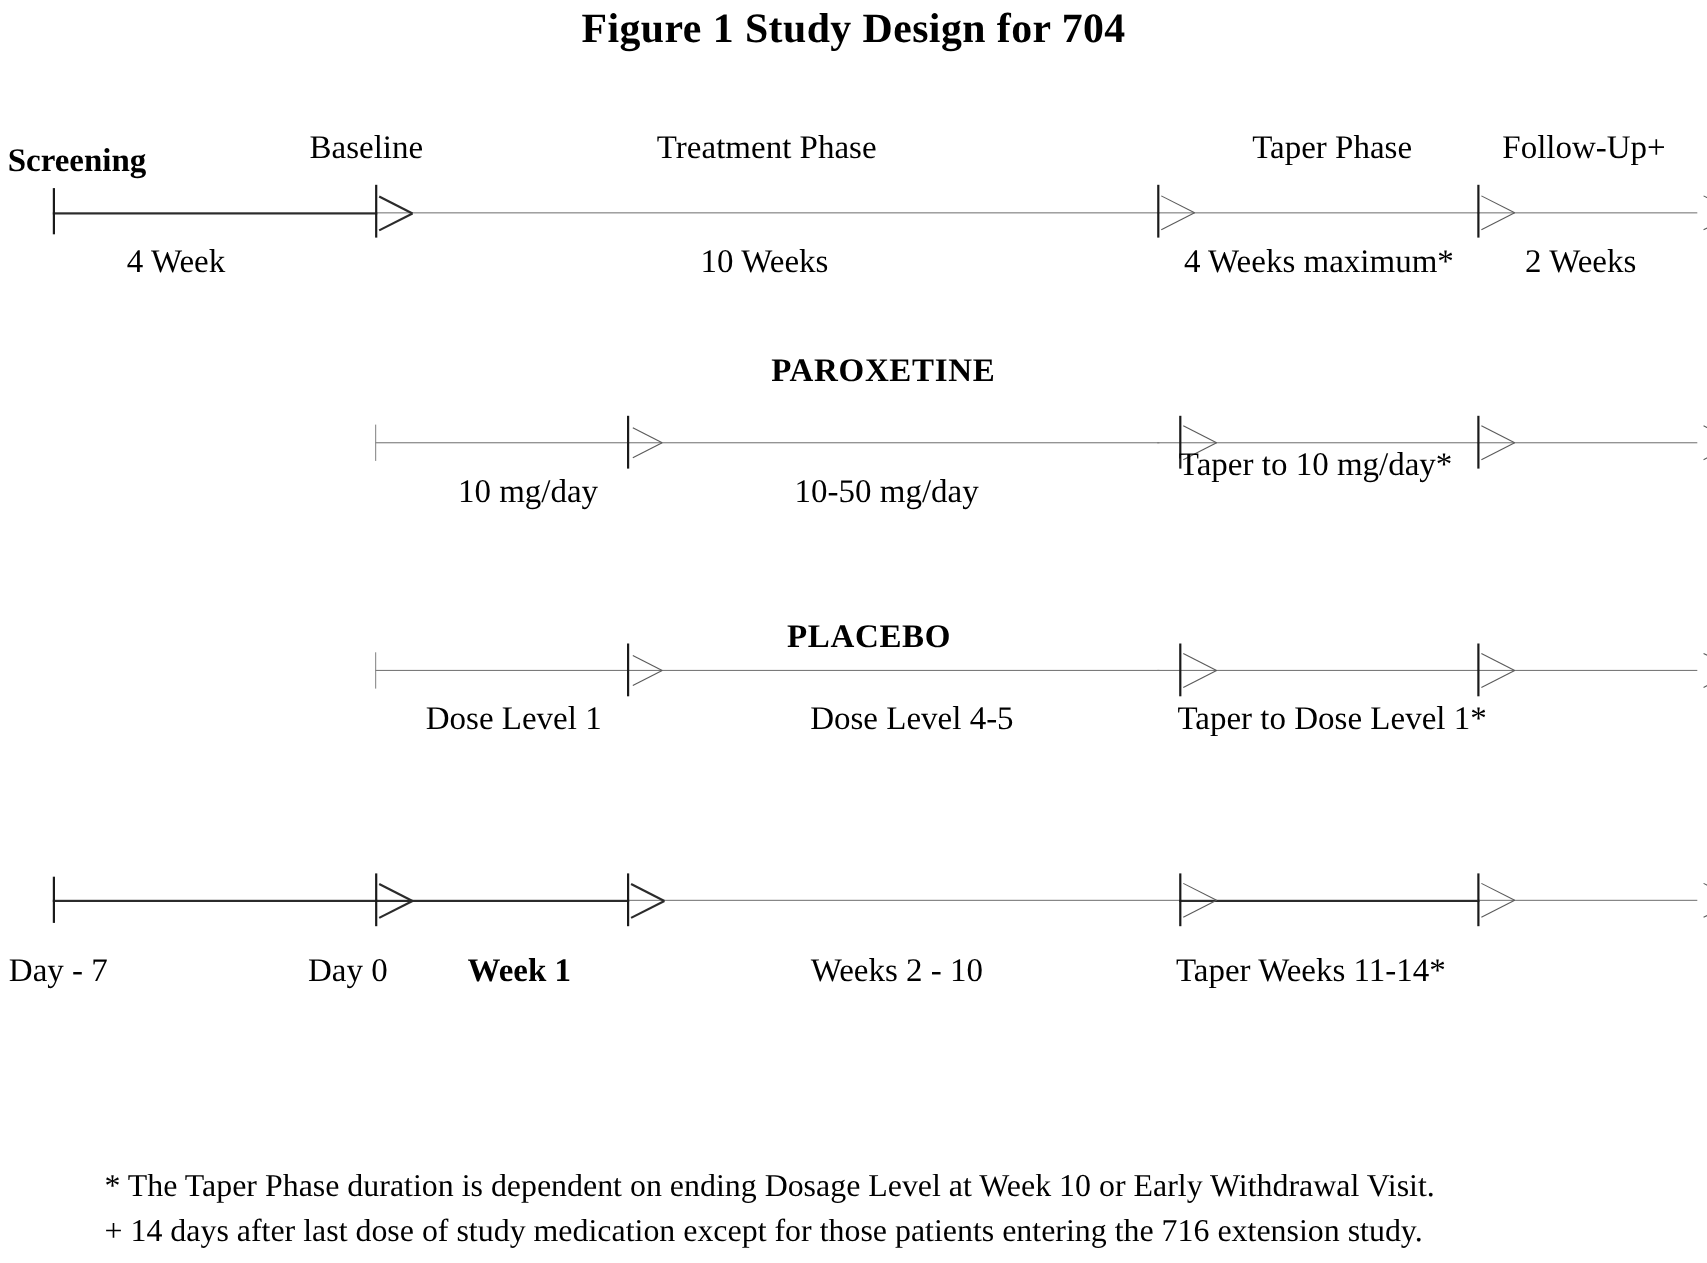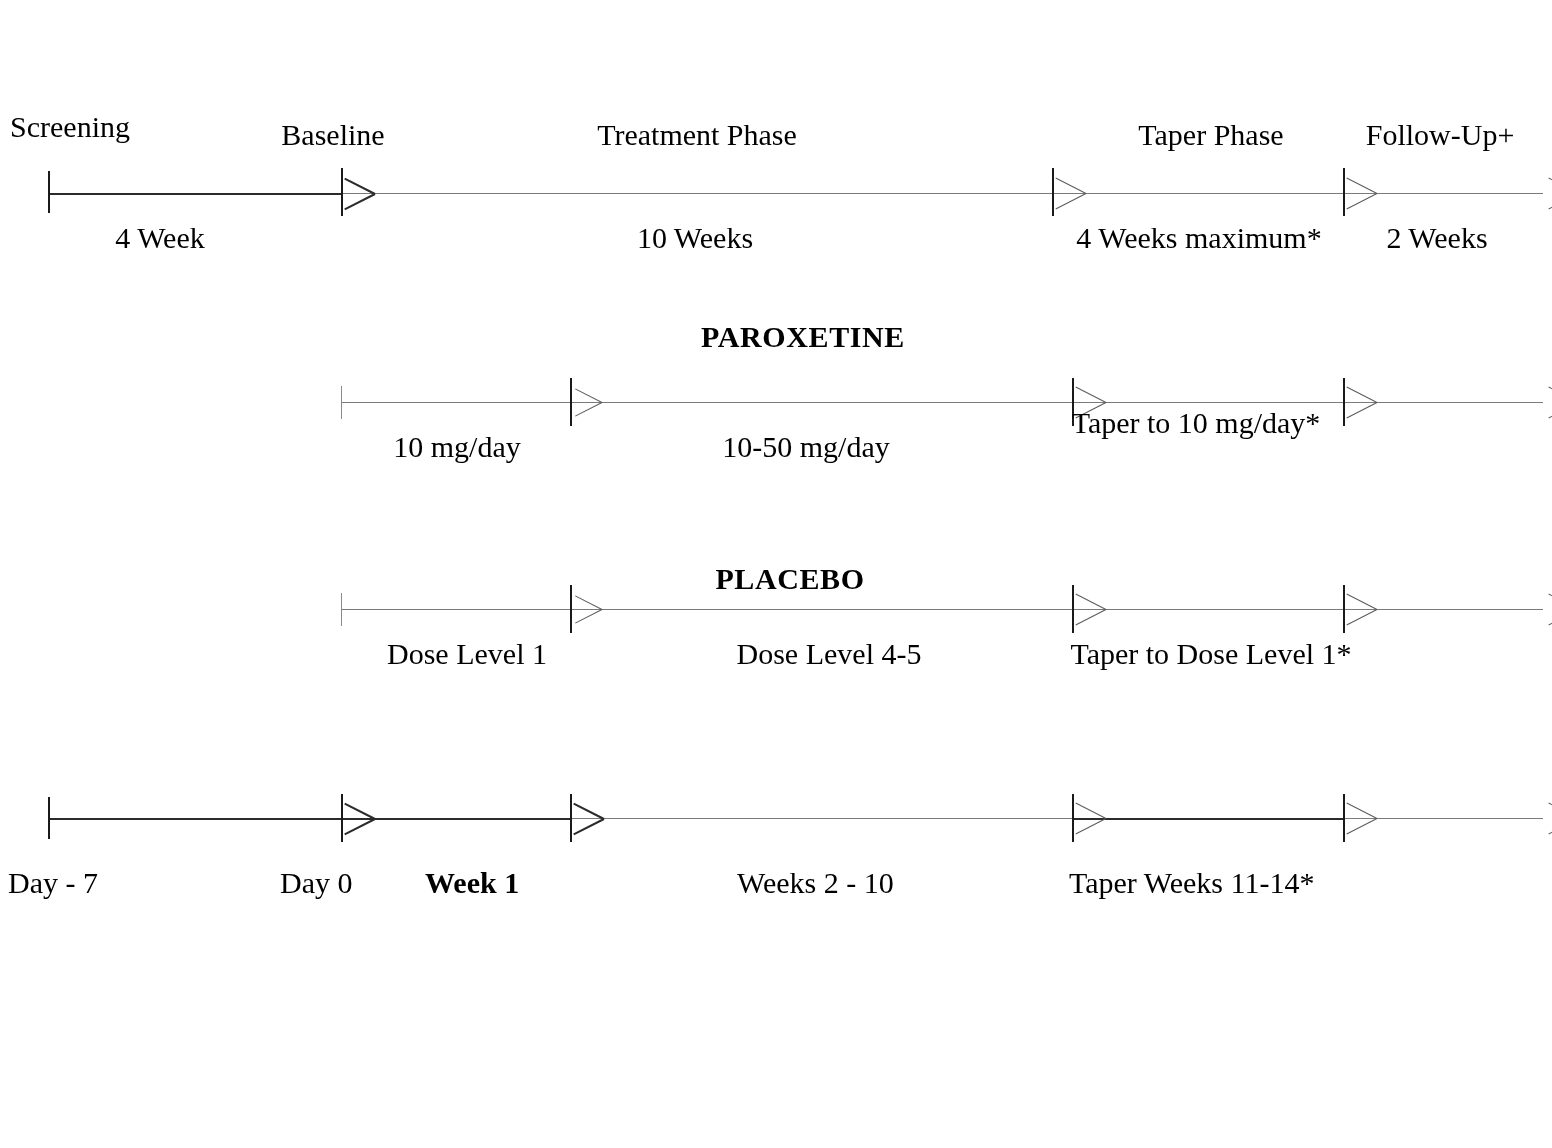--- a/index.html
+++ b/index.html
@@ -104,24 +104,25 @@
     font-size: 29px;
     line-height: 1.42;
     white-space: nowrap;
   }
 </style>
 </head>
 <body>
 
 <div id="page">
 
-
-  <div class="tl-row" style="top:0;">
-
-    <div class="lbl center" style="left:70px; top:112px;">Screening</div>
+  <div class="figure-title">Figure 1  Study Design for 704</div>
+
+  <div class="tl-row" style="top:0;">
+
+    <div class="lbl center" style="left:70px; top:131px;font-weight:bold;">Screening</div>
     <div class="lbl center" style="left:333px; top:120px;">Baseline</div>
     <div class="lbl center" style="left:697px; top:120px;">Treatment Phase</div>
     <div class="lbl center" style="left:1211px; top:120px;">Taper Phase</div>
     <div class="lbl center" style="left:1440px; top:120px;">Follow-Up+</div>
 
     <div class="tl-line" style="left:48px; top:193px; width:295px;"></div>
     <div class="tl-line light" style="left:341px; top:193px; width:713px;"></div>
     <div class="tl-line light" style="left:1052px; top:193px; width:293px;"></div>
     <div class="tl-line light" style="left:1343px; top:193px; width:200px;"></div>
 
@@ -177,21 +178,21 @@
     </div>
     <div class="arrowhead light" style="left:1343px; top:402px;">
       <i class="up"></i>
         <i class="down"></i>
     </div>
     <div class="arrowhead light" style="left:1545px; top:402px;">
       <i class="up"></i>
         <i class="down"></i>
     </div>
 
-    <div class="lbl center" style="left:457px; top:432px;">10 mg/day</div>
+    <div class="lbl center" style="left:480px; top:432px;">10 mg/day</div>
     <div class="lbl center" style="left:806px; top:432px;">10-50 mg/day</div>
     <div class="lbl center" style="left:1196px; top:408px;">Taper to 10 mg/day*</div>
   </div>
 
   <div class="tl-row" style="top:0;">
 
     <div class="arm-title" style="left:790px; top:562px;">PLACEBO</div>
 
     <div class="tl-line light" style="left:341px; top:609px; width:231px;"></div>
     <div class="tl-line light" style="left:570px; top:609px; width:484px;"></div>
@@ -260,14 +261,18 @@
         <i class="down"></i>
     </div>
 
     <div class="lbl left" style="left:8px; top:868px;">Day -  7</div>
     <div class="lbl left" style="left:280px; top:868px;">Day 0</div>
     <div class="lbl left" style="left:425px; top:868px;font-weight:bold;">Week 1</div>
     <div class="lbl left" style="left:737px; top:868px;">Weeks 2 - 10</div>
     <div class="lbl left" style="left:1069px; top:868px;">Taper Weeks 11-14*</div>
   </div>
 
+  <div class="footnotes">
+    <div class="footnote">*  The Taper Phase duration is dependent on ending Dosage Level at Week 10 or Early Withdrawal Visit.</div>
+    <div class="footnote">+ 14 days after last dose of study medication except for those patients entering the 716 extension study.</div>
+  </div>
 
 </div>
 
 </body></html>

